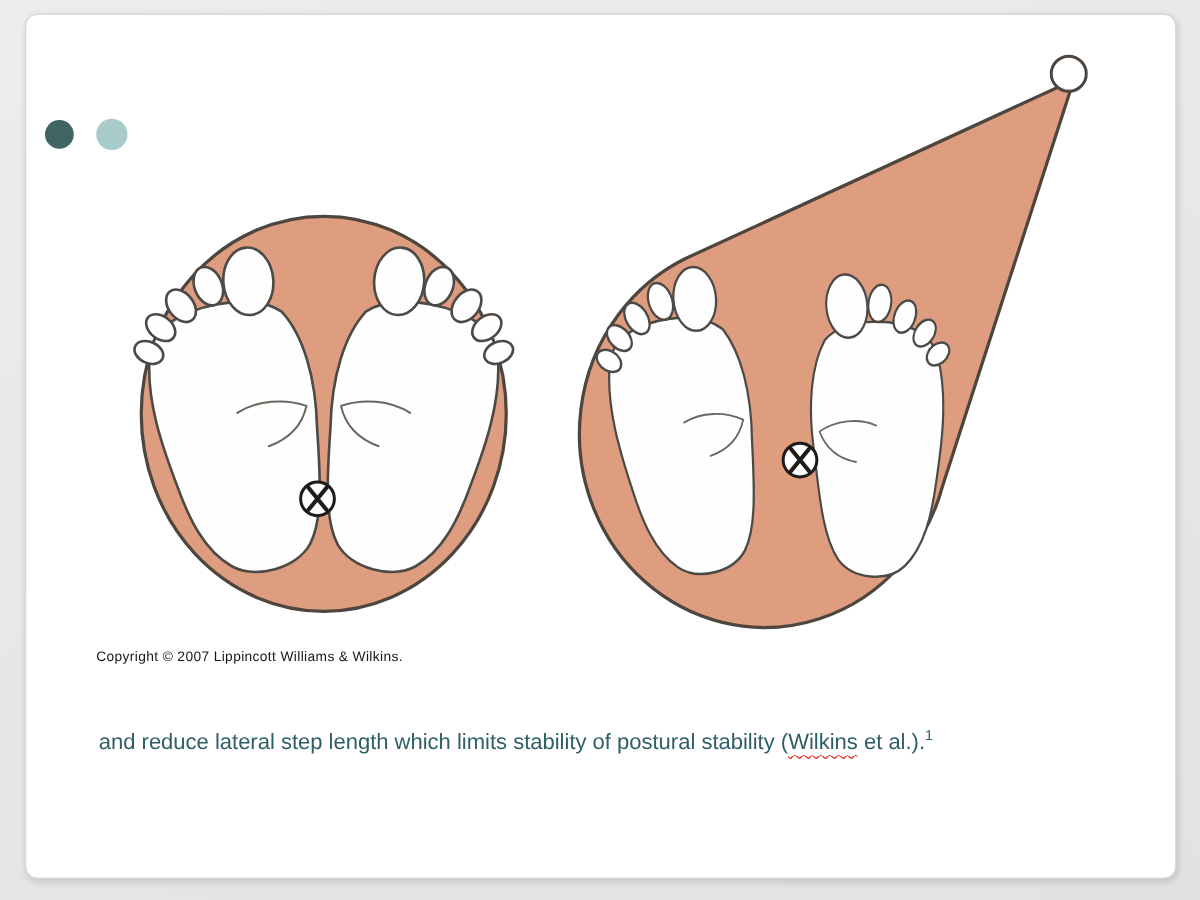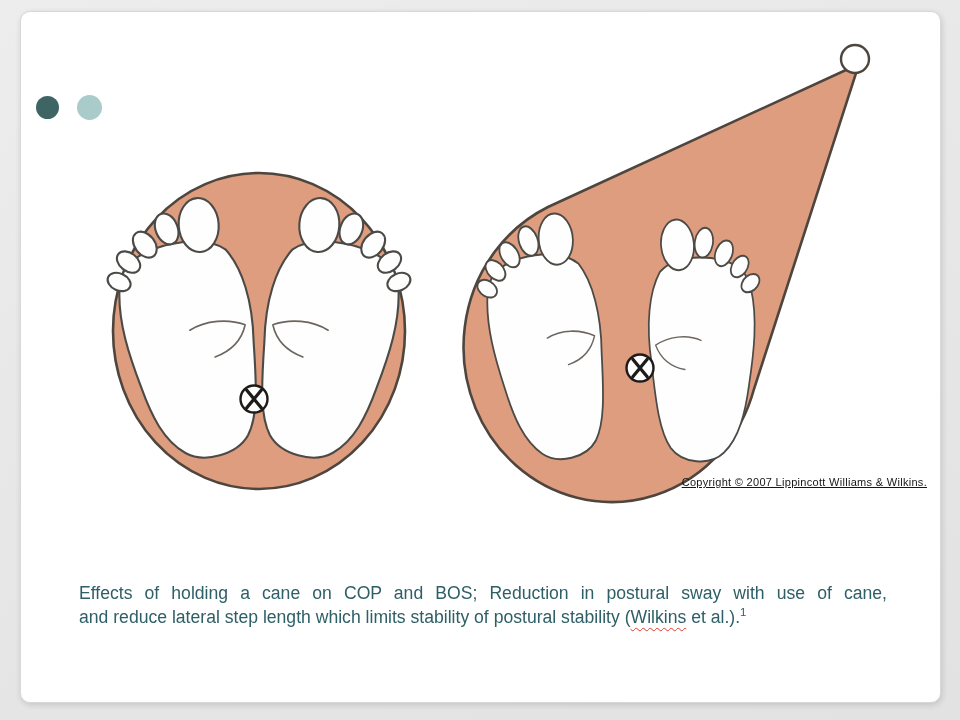--- a/index.html
+++ b/index.html
@@ -68,27 +68,26 @@
     stroke-width: 3.3;
     stroke-linecap: round;
   }
   .cane-tip {
     fill: #ffffff;
     stroke: var(--outline, #4e463e);
     stroke-width: 2.4;
   }
   .copyright {
     position: absolute;
-    left: 56px; top: 464px;
+    left: 56px; top: 508px;
     width: 850px;
-    text-align: right;
+    text-align: left;
     font-size: 11px;
     letter-spacing: 0.3px;
     color: #161616;
-    text-decoration: underline;
   }
   .caption {
     position: absolute;
     left: 58px; top: 569px;
     width: 808px;
     font-size: 17.6px;
     line-height: 24.4px;
     color: var(--caption, #2e5f66);
   }
   .cap-line { width: 100%; }
@@ -155,18 +154,17 @@
         <use href="#foot" transform="translate(453,300) rotate(-12) scale(0.85,0.95)"></use>
         <use href="#foot" transform="translate(612,302) scale(-0.82,0.94) rotate(-3)"></use>
         <circle class="cane-tip" cx="764" cy="28" r="14"></circle>
         <use href="#cop" transform="translate(549,337)"></use>
       </g>
     </svg>
 
     <div class="copyright">Copyright © 2007 Lippincott Williams &amp; Wilkins.</div>
 
     <div class="caption">
-      <div class="cap-line just"><span>Effects of holding a cane on COP and BOS;  Reduction in postural sway with use of cane,</span></div>
       <div class="cap-line"><span>and reduce lateral step length which limits stability of postural stability (</span><span class="misspell">Wilkins</span><span> et al.).</span><span class="sup">1</span></div>
     </div>
 
   </div>
 </div>
 
 </body></html>

